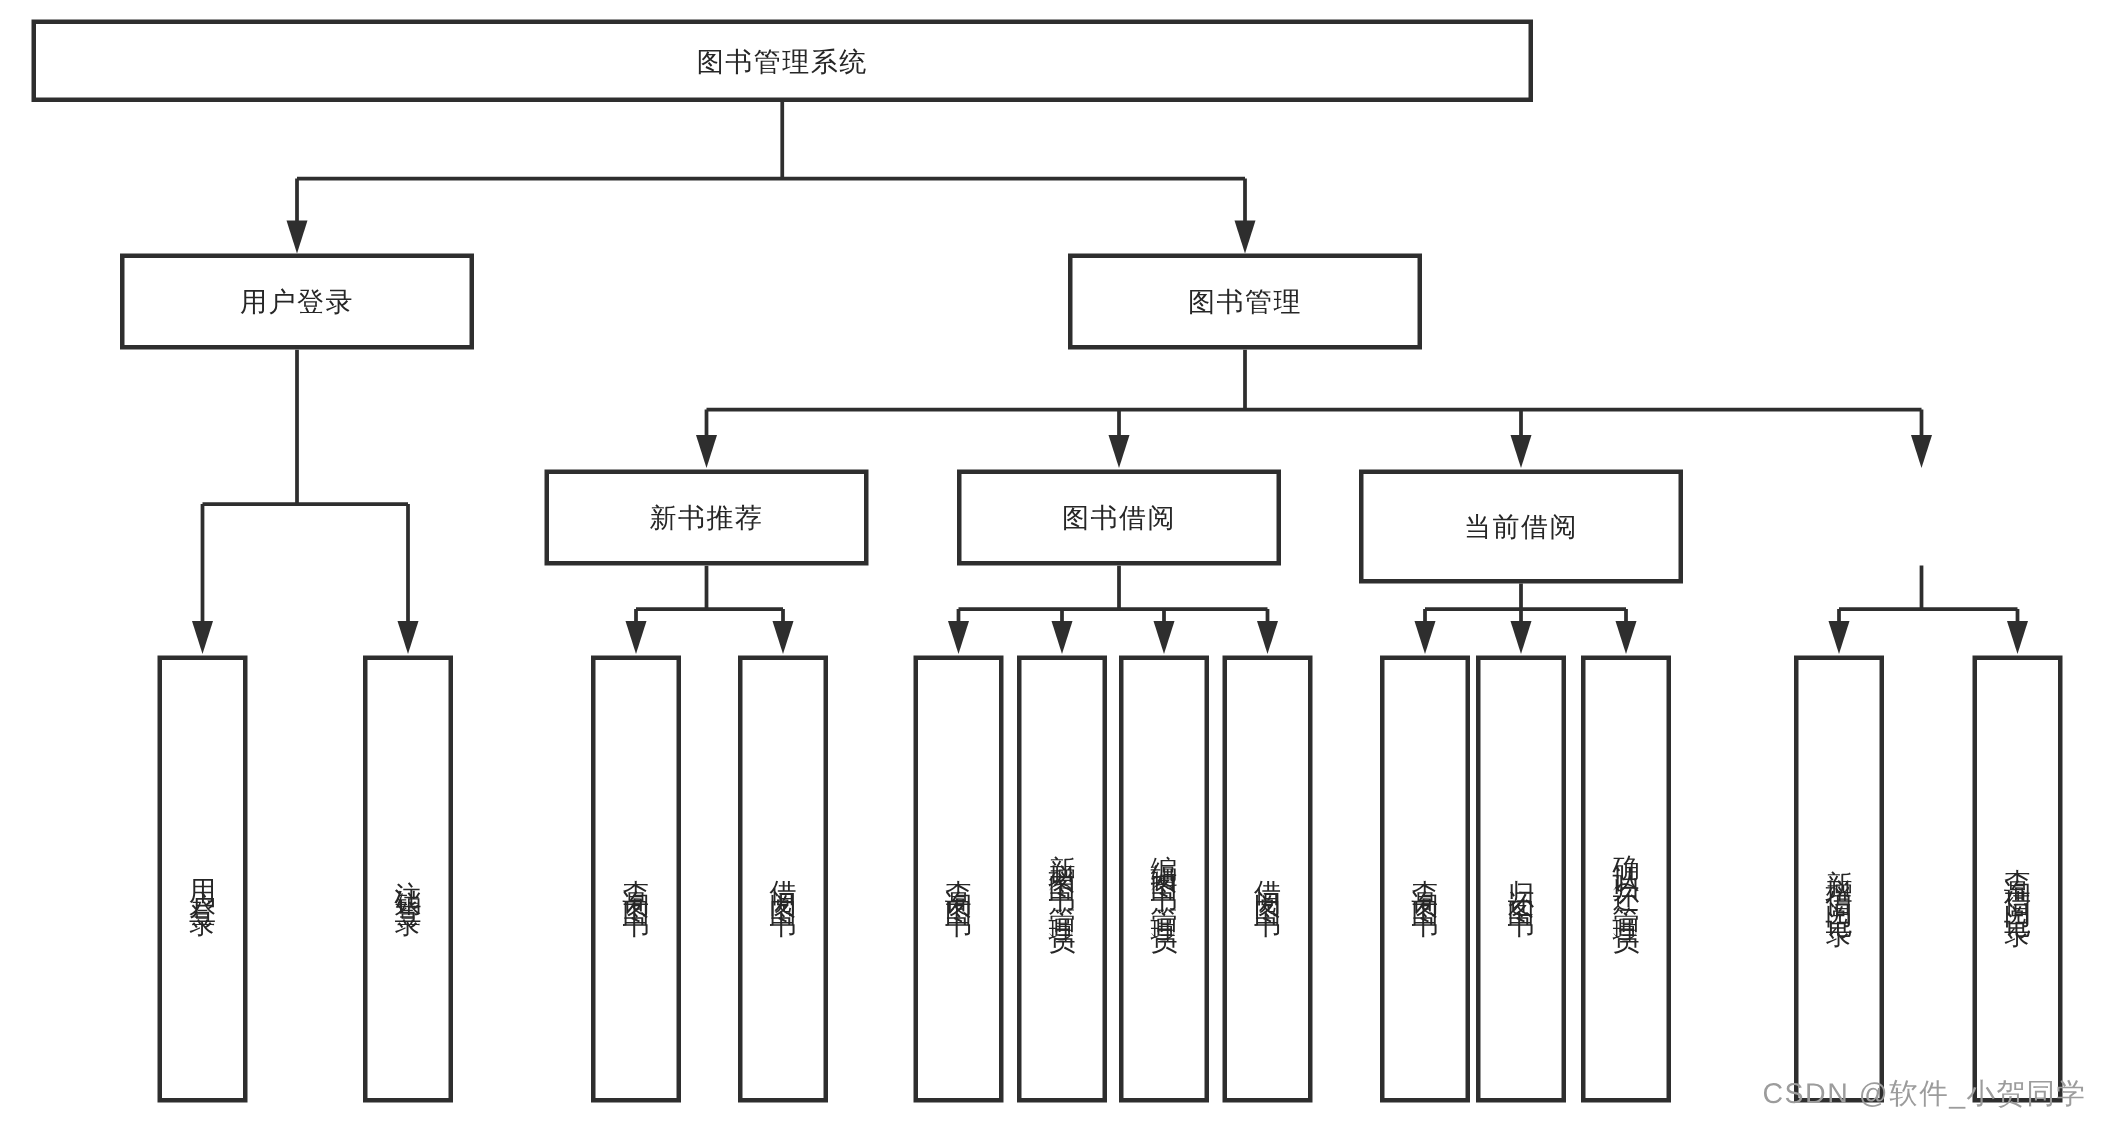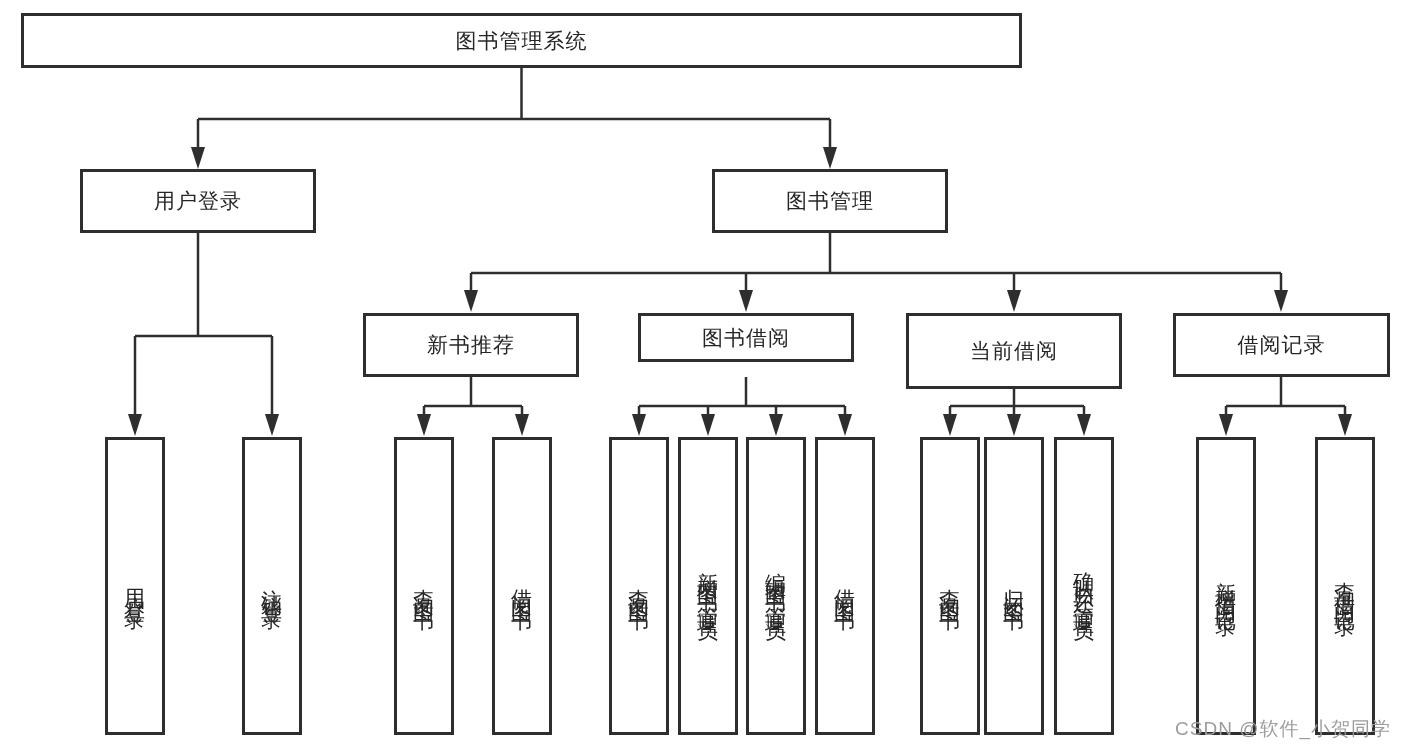--- a/index.html
+++ b/index.html
@@ -25,40 +25,40 @@
   }
   .node {
     position: absolute;
     box-sizing: border-box;
     border: 3px solid #2e2e2e;
     background: #ffffff;
     display: flex;
     align-items: center;
     justify-content: center;
     color: #262626;
-    font-size: 21px;
+    font-size: 18px;
     letter-spacing: 1px;
     z-index: 2;
     white-space: nowrap;
   }
   .leaf .vtext {
     writing-mode: vertical-rl;
     text-orientation: mixed;
     letter-spacing: 7px;
     line-height: 1;
     white-space: nowrap;
   }
   
   .n-root            { left: 21px;   top: 13px;  width: 1001px; height: 55px; }
   
   .n-user-login      { left: 80px;   top: 169px; width: 236px;  height: 64px; }
   .n-book-mgmt       { left: 712px;  top: 169px; width: 236px;  height: 64px; }
   
   .n-new-book        { left: 363px;  top: 313px; width: 216px;  height: 64px; }
-  .n-book-borrow     { left: 638px;  top: 313px; width: 216px;  height: 49px; }
+  .n-book-borrow     { left: 638px;  top: 313px; width: 216px;  height: 64px; }
   .n-current-borrow  { left: 906px;  top: 313px; width: 216px;  height: 76px; }
   .n-borrow-records  { left: 1173px; top: 313px; width: 217px;  height: 64px; }
   
   .leaf              { top: 437px;   width: 60px; height: 298px; }
   .l-1  { left: 105px; }
   .l-2  { left: 242px; }
   .l-3  { left: 394px; }
   .l-4  { left: 492px; }
   .l-5  { left: 609px; }
   .l-6  { left: 678px; }
@@ -171,21 +171,20 @@
   </svg>
 
   <div class="node n-root">图书管理系统</div>
 
   <div class="node n-user-login">用户登录</div>
   <div class="node n-book-mgmt">图书管理</div>
 
   <div class="node n-new-book">新书推荐</div>
   <div class="node n-book-borrow">图书借阅</div>
   <div class="node n-current-borrow">当前借阅</div>
-  <div class="node n-borrow-records">借阅记录</div>
 
   <div class="node leaf l-1">
     <span class="vtext">用户登录</span>
   </div>
   <div class="node leaf l-2">
     <span class="vtext">注销登录</span>
   </div>
 
   <div class="node leaf l-3">
     <span class="vtext">查询图书</span>

